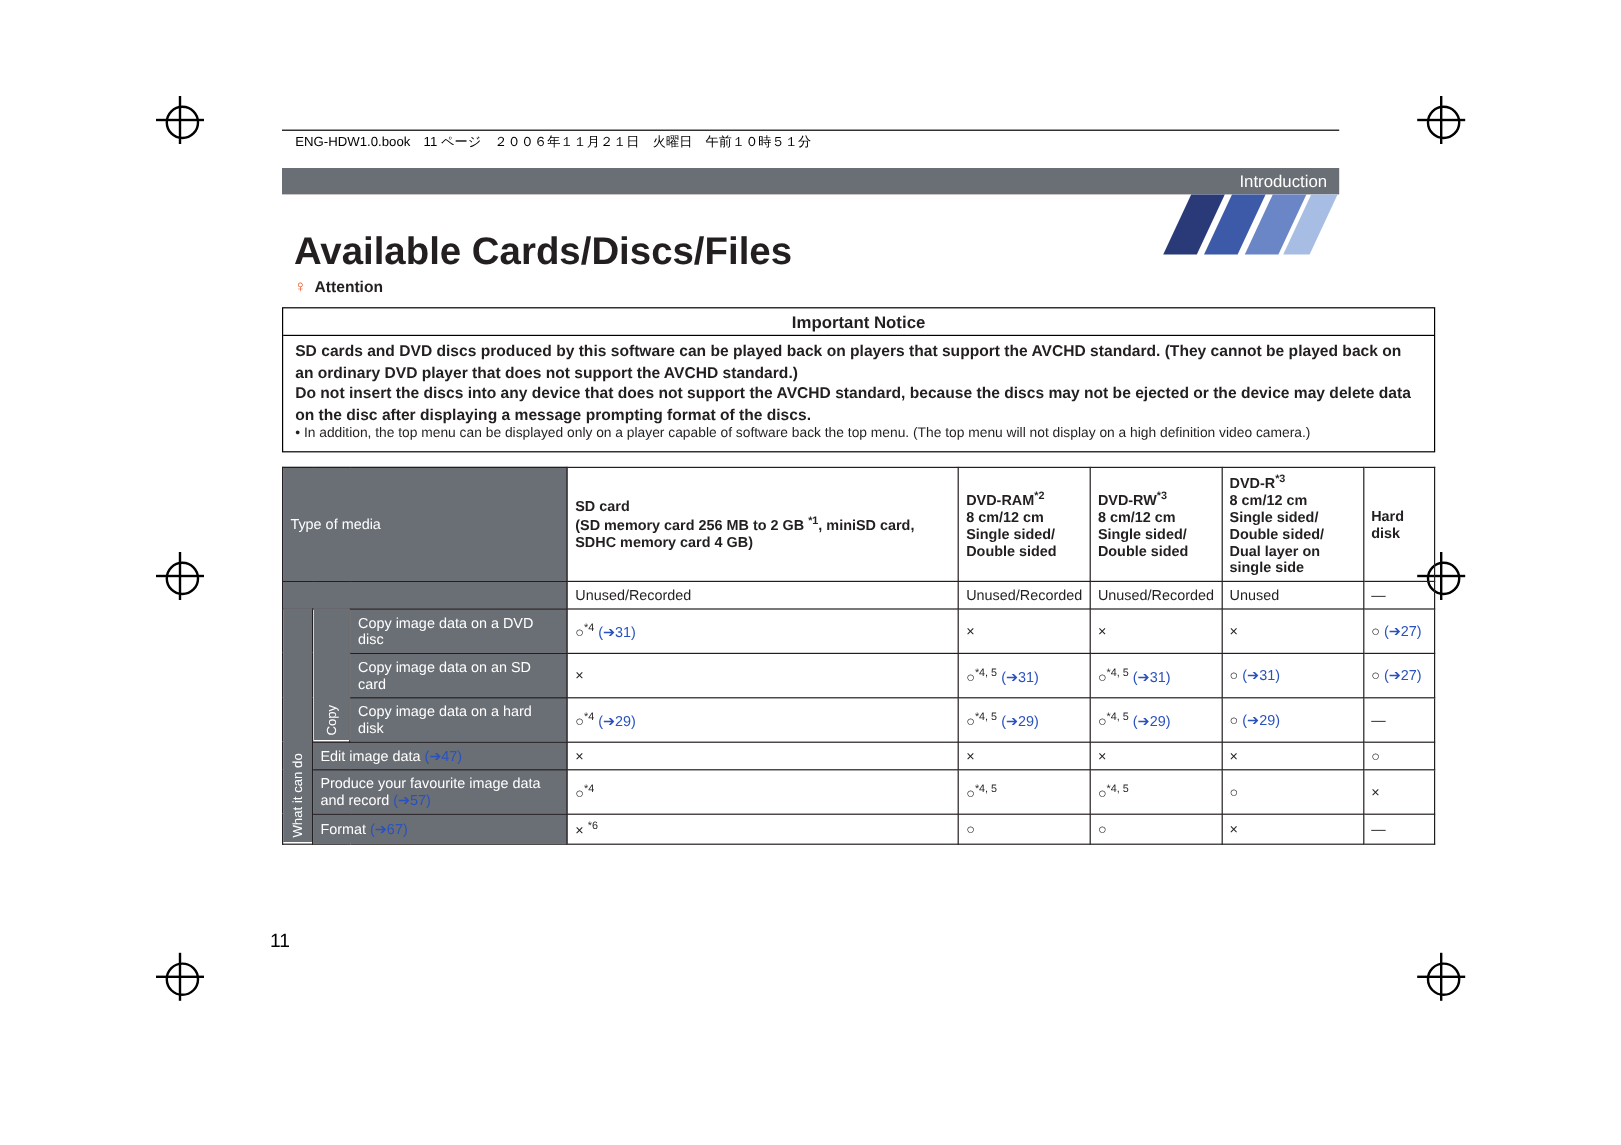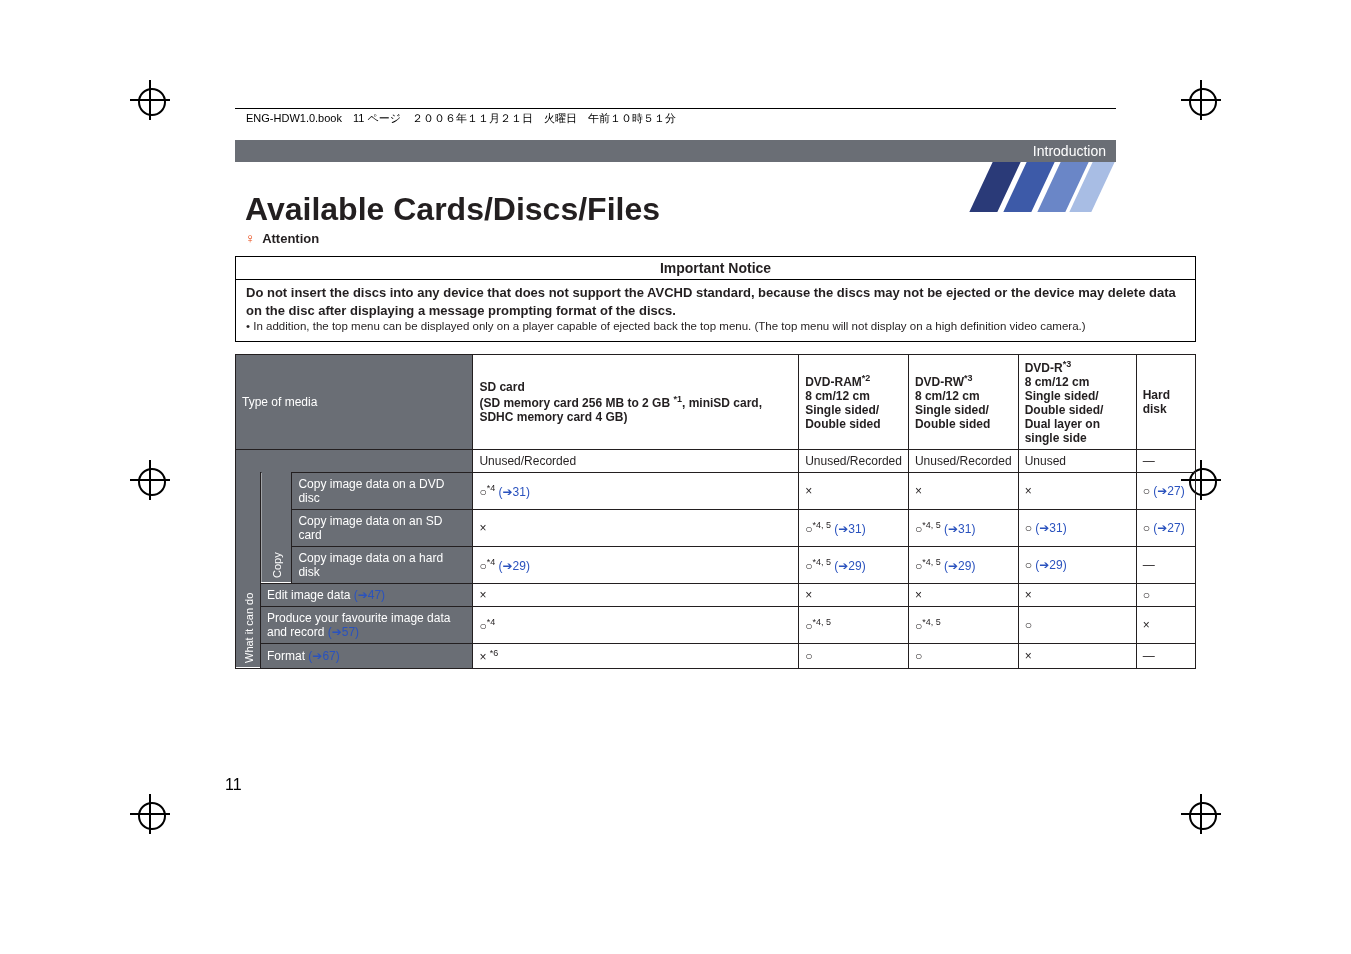--- a/index.html
+++ b/index.html
@@ -220,22 +220,23 @@
 <div class="content">
 
   <div class="attention-row">
     <span class="bulb">♀</span>
     <b>Attention</b>
   </div>
 
   <div class="notice-box">
     <div class="notice-title">Important Notice</div>
     <div class="notice-body">
+      <div class="bold">SD cards and DVD discs produced by this software can be played back on players that support the AVCHD standard. (They cannot be played back on an ordinary DVD player that does not support the AVCHD standard.)</div>
       <div class="bold">Do not insert the discs into any device that does not support the AVCHD standard, because the discs may not be ejected or the device may delete data on the disc after displaying a message prompting format of the discs.</div>
-      <div class="small">• <span>In addition, the top menu can be displayed only on a player capable of ejected back the top menu. (The top menu will not display on a high definition video camera.)</span></div>
+      <div class="small">• <span>In addition, the top menu can be displayed only on a player capable of software back the top menu. (The top menu will not display on a high definition video camera.)</span></div>
     </div>
   </div>
 
   <table class="comp">
     <tbody>
         <tr>
       <th class="hdr" colspan="3">Type of media</th>
       <th>SD card<br>(SD memory card 256 MB to 2 GB <sup>*1</sup>, miniSD card, SDHC memory card 4 GB)</th>
       <th>DVD-RAM<sup>*2</sup><br>8 cm/12 cm<br>Single sided/<br>Double sided</th>
       <th>DVD-RW<sup>*3</sup><br>8 cm/12 cm<br>Single sided/<br>Double sided</th>

